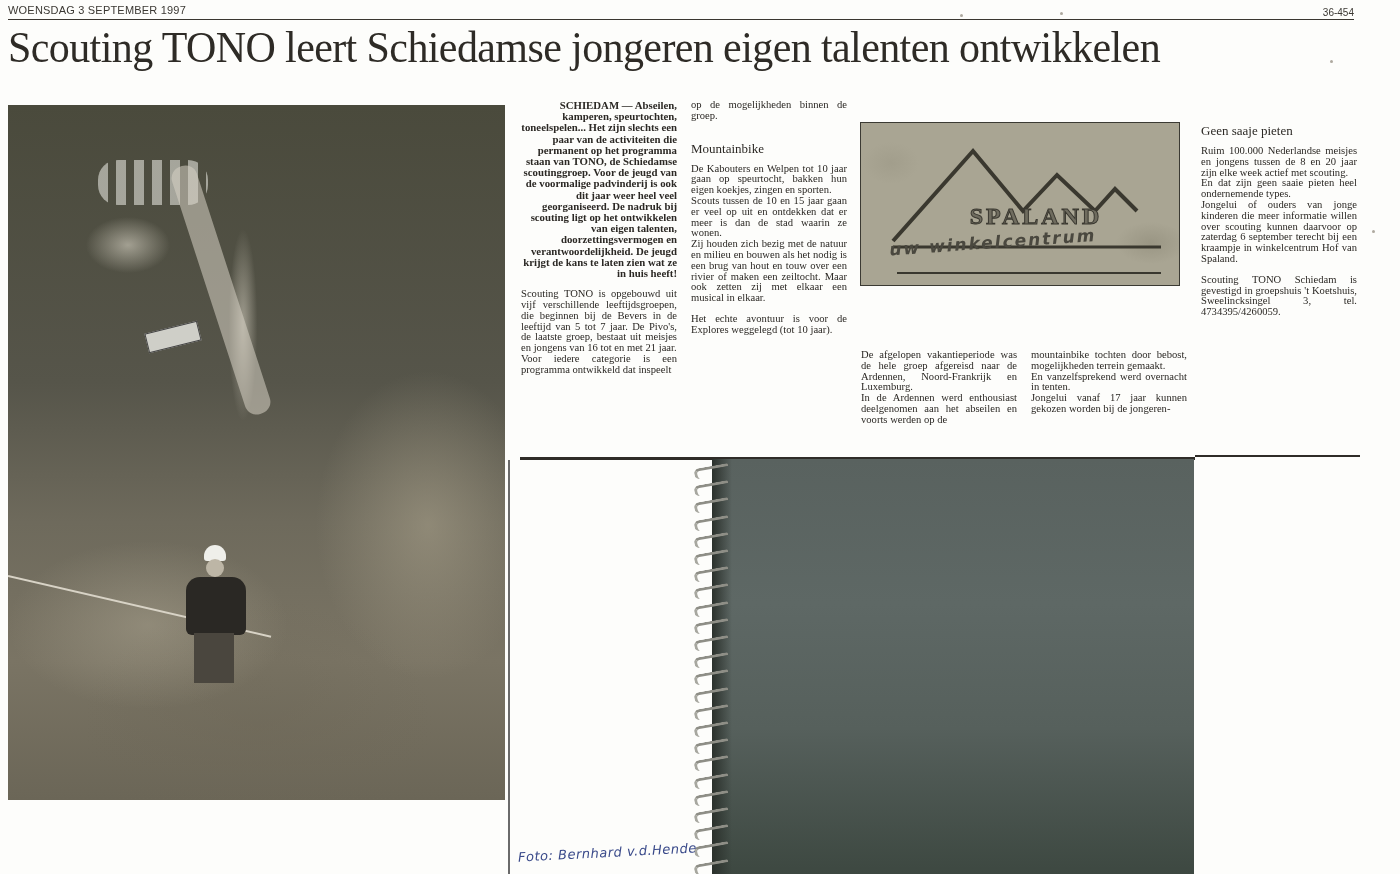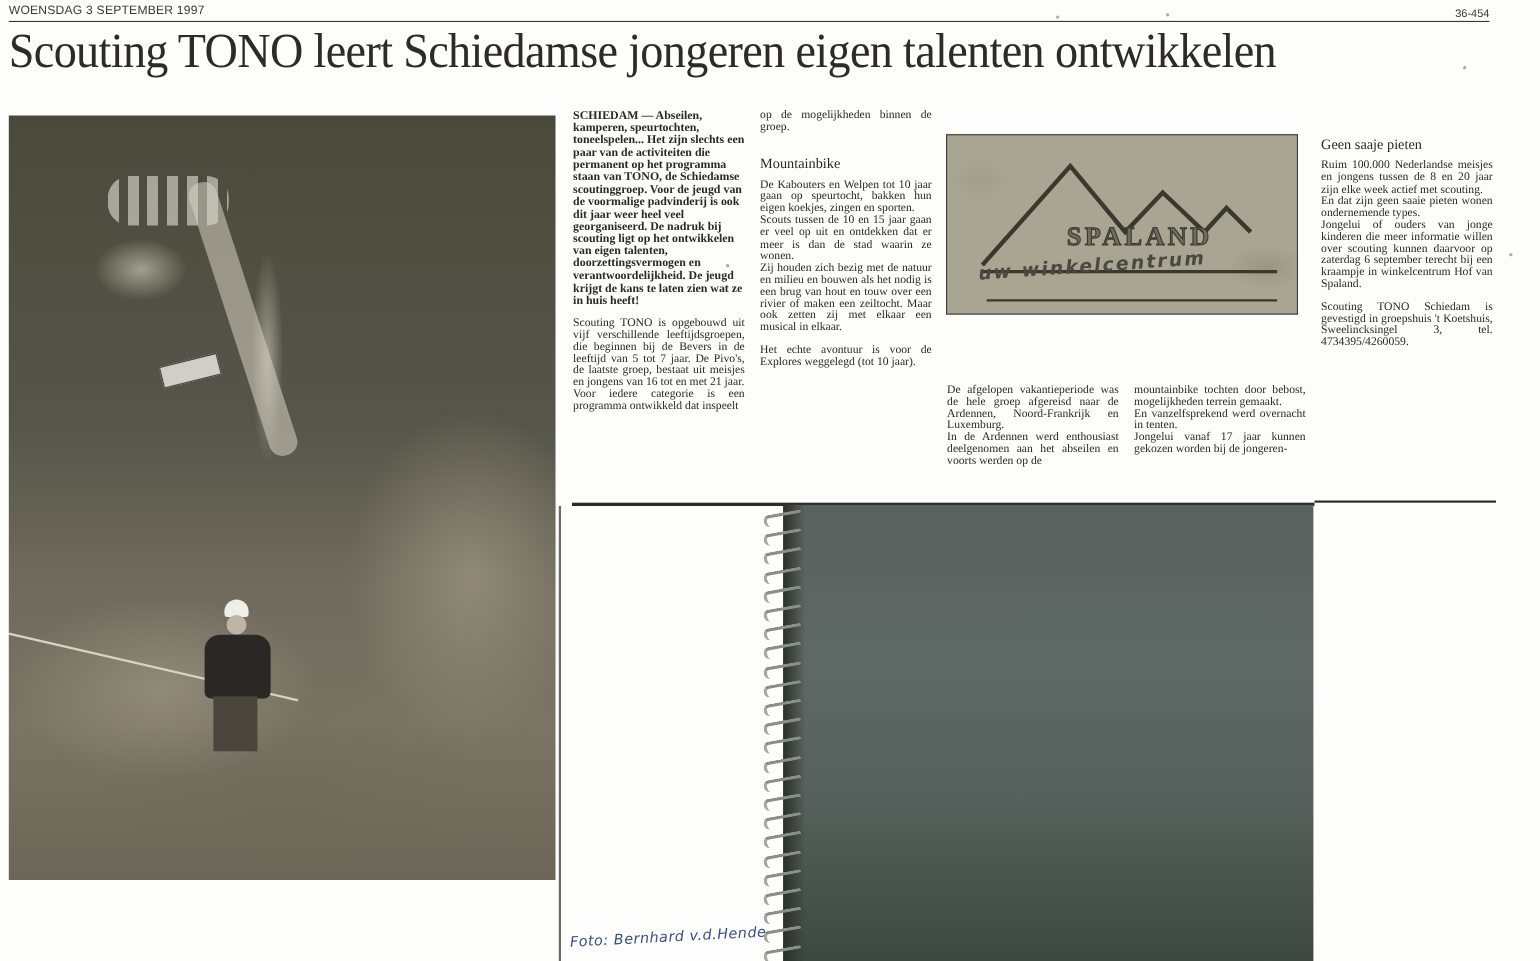--- a/index.html
+++ b/index.html
@@ -61,21 +61,21 @@
     .photo .rope {
       position: absolute; left: 0; top: 470px; width: 270px; height: 1.5px; background: #d8d3c6;
       transform: rotate(13deg); transform-origin: left center;
     }
     .col {
       position: absolute; font-size: 10.6px; line-height: 10.8px; text-align: justify;
       color: #2b2824;
     }
     .col p { margin: 0; }
     .col p + p.gap { margin-top: 10px; }
-    .col .lead { font-weight: bold; font-size: 10.8px; line-height: 11.2px; text-align: left; }
+    .col .lead { font-weight: bold; font-size: 10.8px; line-height: 11.2px; text-align: right; }
     .col h3 { margin: 20px 0 8px 0; font-size: 13px; line-height: 14px; font-weight: normal; }
     .c1 { left: 521px; top: 100px; width: 156px; }
     .c2 { left: 691px; top: 100px; width: 156px; }
     .c3 { left: 861px; top: 350px; width: 156px; }
     .c4 { left: 1031px; top: 350px; width: 156px; }
     .c5 { left: 1201px; top: 104px; width: 156px; }
     .rule { position: absolute; background: #2f2c28; }
     .ad {
       position: absolute; left: 860px; top: 122px; width: 318px; height: 162px;
       background: #a9a593; border: 1.5px solid #3b3a33;
@@ -172,21 +172,21 @@
 
   <div class="col c4">
     <p>mountainbike tochten door bebost, mogelijkheden terrein gemaakt.</p>
     <p>En vanzelfsprekend werd overnacht in tenten.</p>
     <p>Jongelui vanaf 17 jaar kunnen gekozen worden bij de jongeren-</p>
   </div>
 
   <div class="col c5">
     <h3>Geen saaje pieten</h3>
     <p>Ruim 100.000 Nederlandse meisjes en jongens tussen de 8 en 20 jaar zijn elke week actief met scouting.</p>
-    <p>En dat zijn geen saaie pieten wonen ondernemende types.</p>
+    <p>En dat zijn geen saaie pieten heel ondernemende types.</p>
     <p>Jongelui of ouders van jonge kinderen die meer informatie willen over scouting kunnen daarvoor op zaterdag 6 september terecht bij een kraampje in winkelcentrum Hof van Spaland.</p>
     <p class="gap">Scouting TONO Schiedam is gevestigd in groepshuis 't Koetshuis, Sweelincksingel 3, tel. 4734395/4260059.</p>
   </div>
 
   <div class="rule" style="left:520px;top:457px;width:675px;height:3px;"></div>
   <div class="rule" style="left:1195px;top:455px;width:165px;height:2px;"></div>
 </div>
 
 <div class="left-bar"></div>
 

